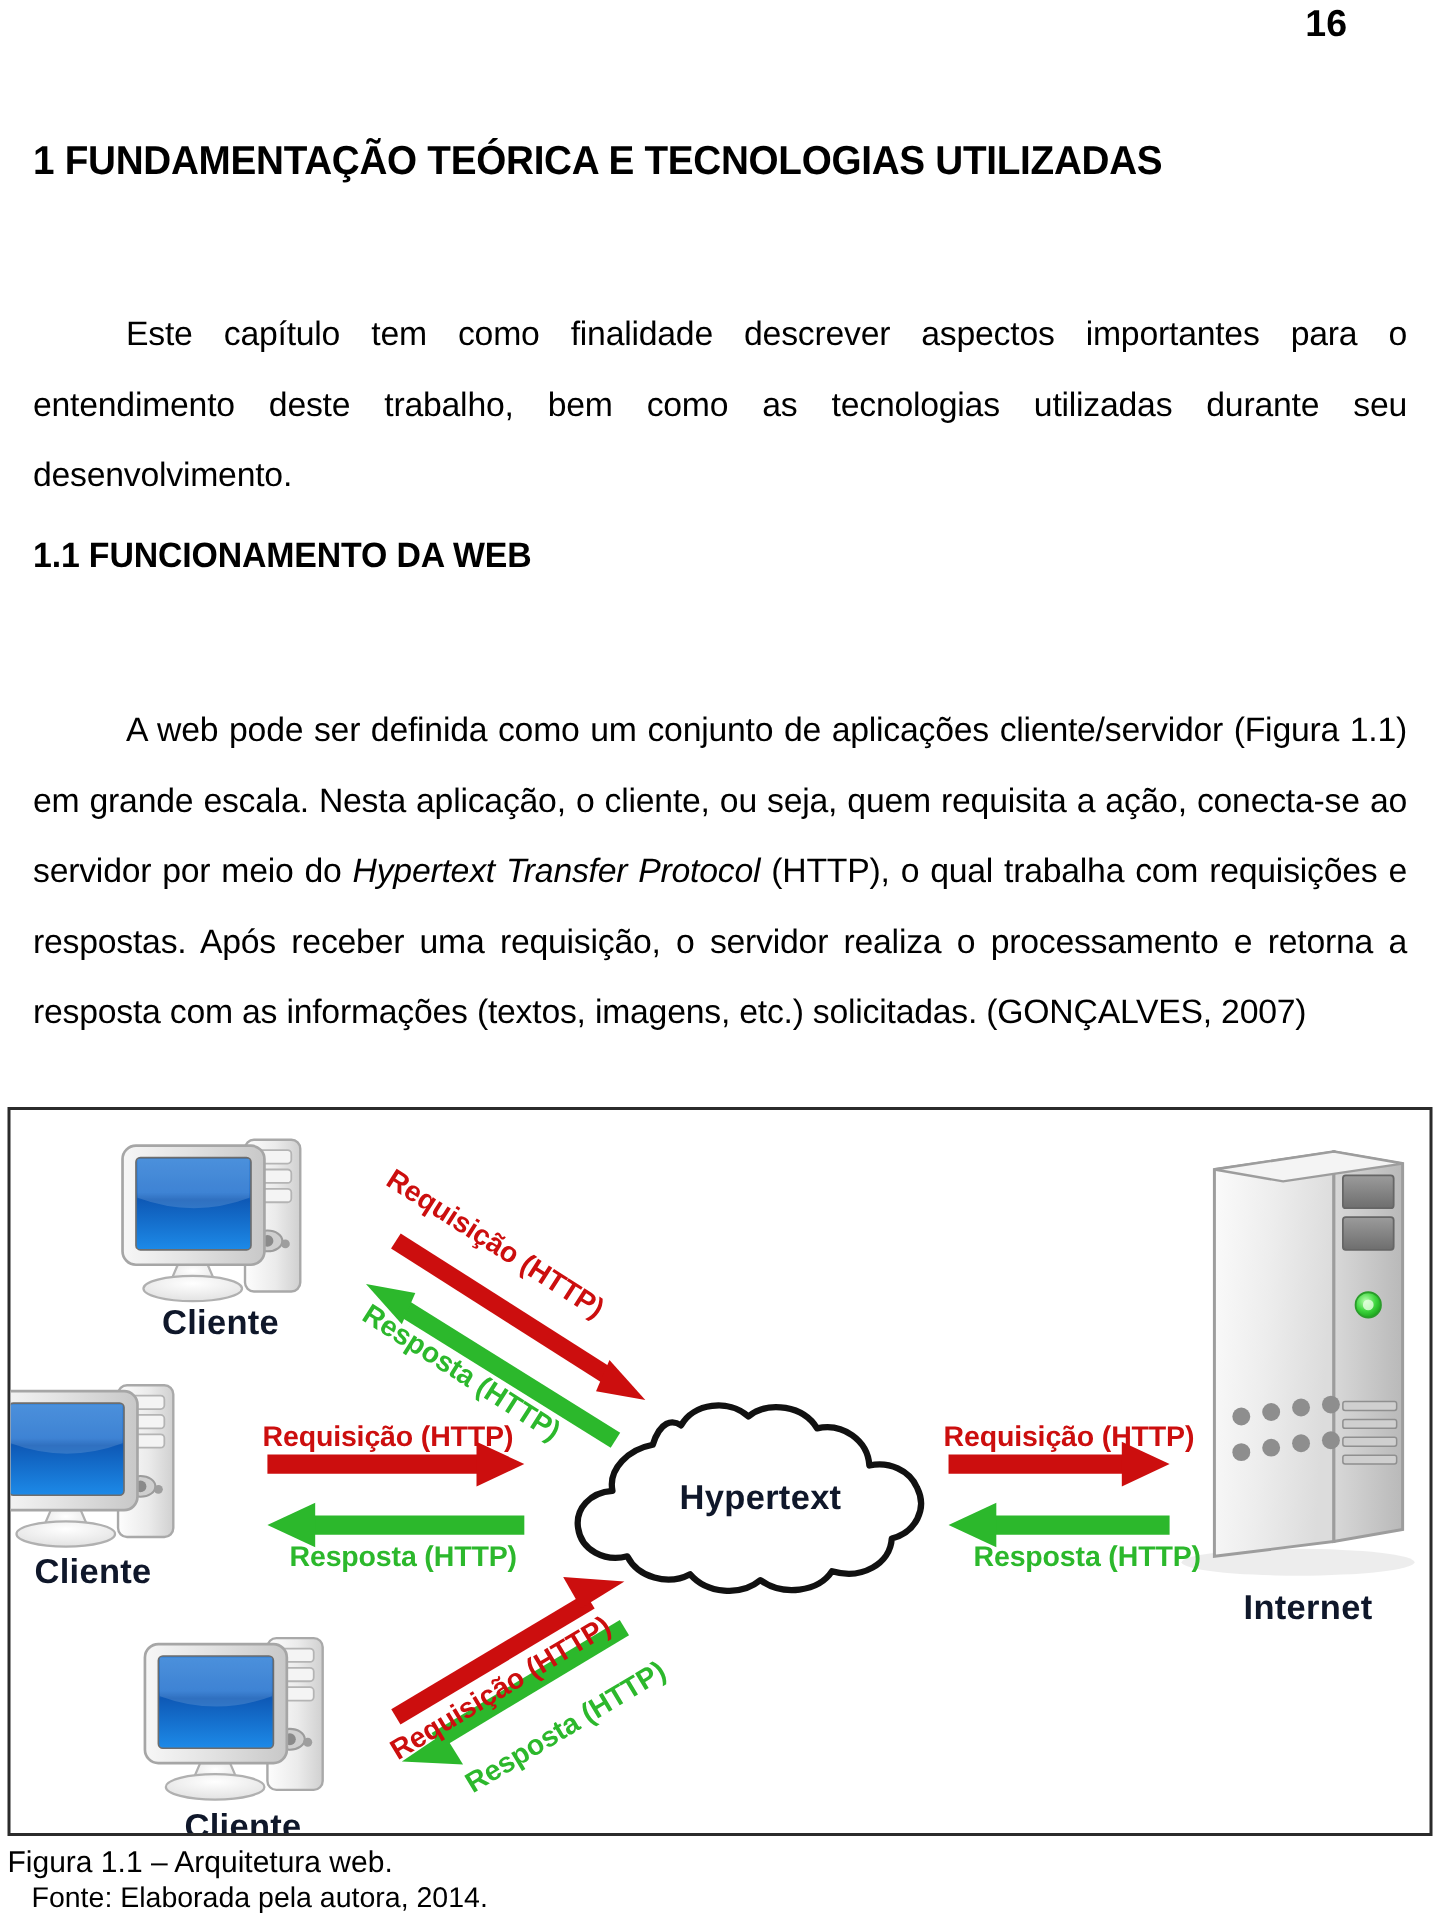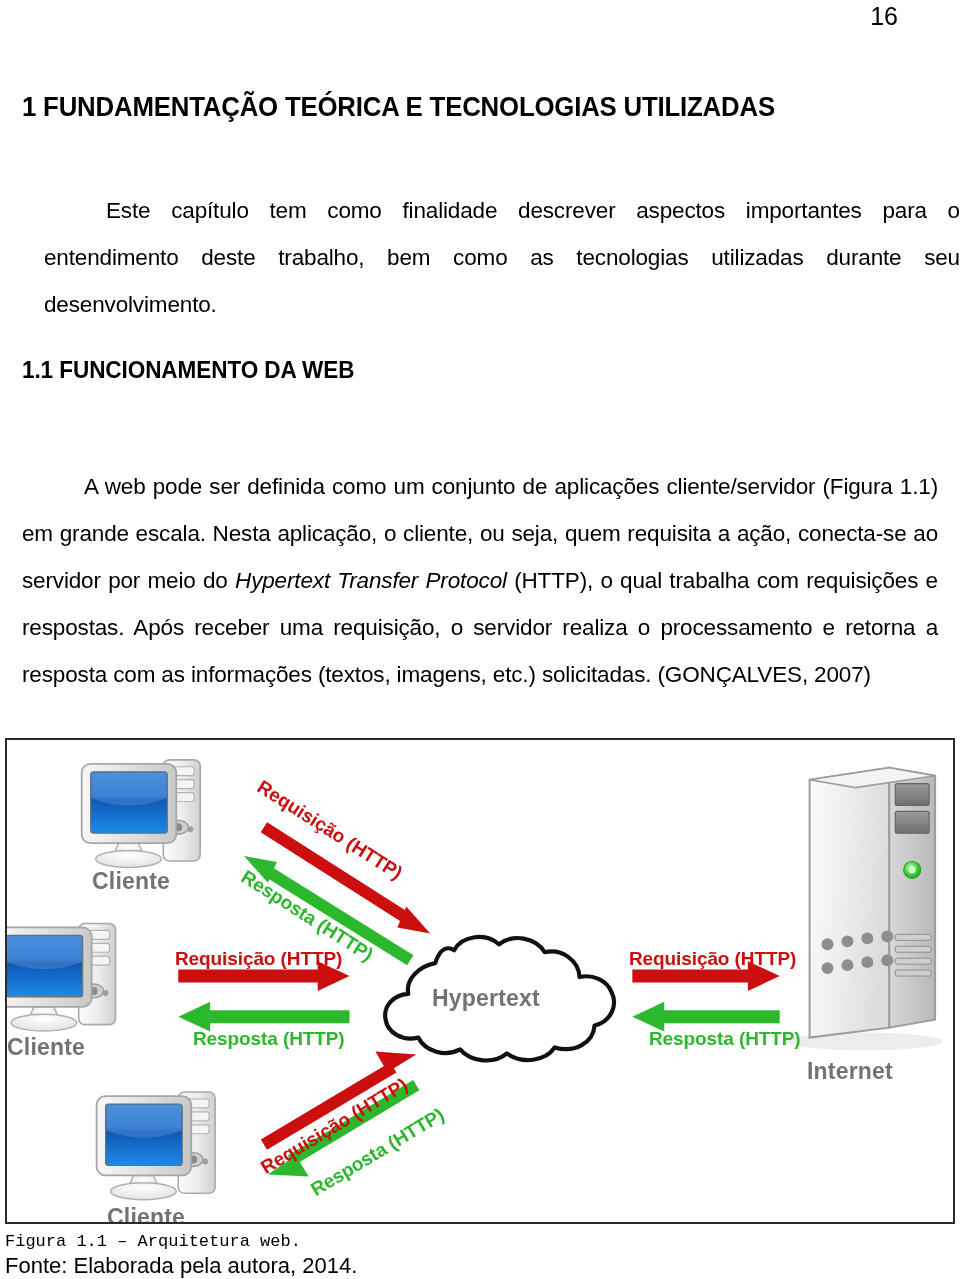--- a/index.html
+++ b/index.html
@@ -26,21 +26,21 @@
   }
 
   
   .page-number {
     position: absolute;
     right: 62px;
     top: 4px;
     font-size: 25px;
     line-height: 1;
     letter-spacing: 0px;
-    font-weight: 400;
+    font-weight: 700;
   }
 
   
   .heading-1 {
     position: absolute;
     left: 22px;
     top: 92px;
     font-size: 27px;
     font-weight: 700;
     letter-spacing: -0.2px;
@@ -66,21 +66,21 @@
     left: 22px;
     width: 916px;
     font-size: 22.5px;
     line-height: 47px;
     text-align: justify;
     text-justify: inter-word;
     letter-spacing: -0.15px;
     word-spacing: 0px;
     hyphens: none;
   }
-  .para.p1 { top: 164px; margin-left: 22px; }
+  .para.p1 { top: 176px; }
   .para.p2 { top: 440px; }
   .para .indent { display: inline-block; width: 62px; }
   .para i { font-style: italic; }
 
   
   .figure-box {
     position: absolute;
     left: 5px;
     top: 738px;
     width: 950px;
@@ -96,23 +96,24 @@
     left: 0; top: 0;
     width: 100%;
     height: 100%;
   }
 
   
   .node-label {
     position: absolute;
     font-size: 23px;
     font-weight: 700;
-    color: #737373;
+    color: #0f172a;
     letter-spacing: 0.2px;
     white-space: nowrap;
+    text-align: center;
   }
 
   
   .arrow-label {
     position: absolute;
     font-size: 19px;
     font-weight: 700;
     white-space: nowrap;
     letter-spacing: -0.1px;
   }
@@ -122,30 +123,29 @@
   
   .caption {
     position: absolute;
     left: 5px;
     width: 940px;
   }
   .caption .line1 {
     position: absolute;
     left: 0;
     top: 1228px;
-    font-size: 17px;
+    font-size: 20px;
     line-height: 28px;
     white-space: nowrap;
-    font-family: Liberation Mono, monospace;
   }
   .caption .line2 {
     position: absolute;
-    left: 0;
+    left: 16px;
     top: 1254px;
-    font-size: 22px;
+    font-size: 19px;
     line-height: 24px;
     white-space: nowrap;
   }
 </style>
 </head>
 <body>
 
 <div class="page">
 
   <div class="page-number">16</div>

